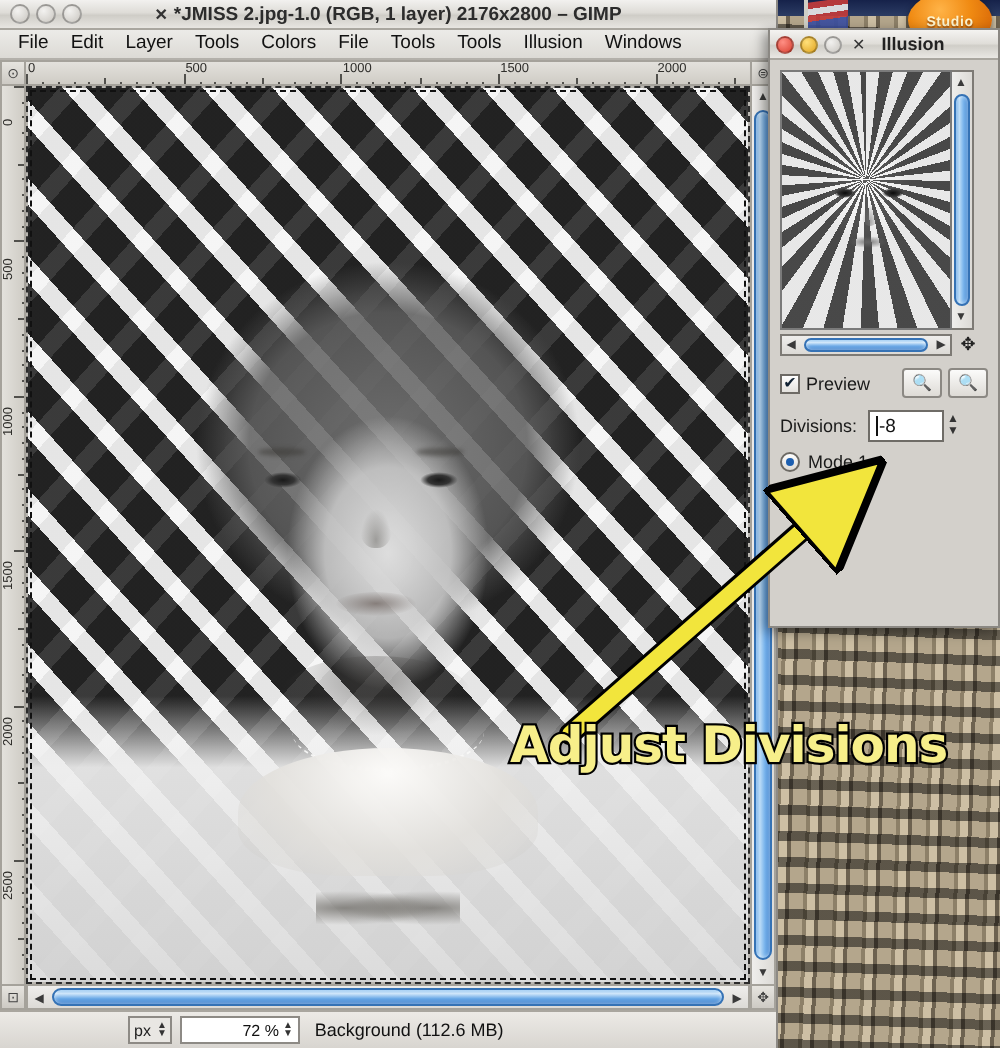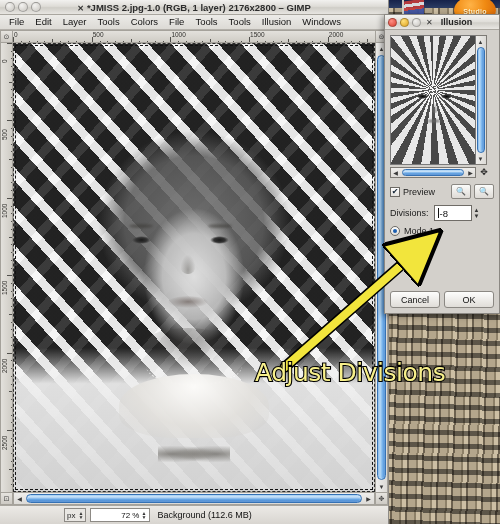--- a/index.html
+++ b/index.html
@@ -331,21 +331,21 @@
     border:1px solid #8b8883; border-radius:3px;
     background:linear-gradient(180deg,#fdfdfc,#e0ddd8);
     display:flex; align-items:center; justify-content:center;
     font-size:9px; color:#111;
   }
 
   
   #annotation-layer { position:absolute; inset:0; pointer-events:none; }
   #annot-text {
     position:absolute; left:255px; top:358px;
-    font-size:25px; font-weight:normal;
+    font-size:25px; font-weight:bold;
     color:#f7ef8a;
     white-space:nowrap;
     letter-spacing:-0.5px;
     -webkit-text-stroke:2.2px #000;
     paint-order: stroke fill;
     font-family:"DejaVu Sans", sans-serif;
   }
 </style>
 </head>
 <body>
@@ -625,24 +625,20 @@
       <div class="radio">
           <span class="dot"></span>
         </div>
       <span class="radio-label">Mode 1</span>
     </div>
     <div class="radio-row">
       <div class="radio"></div>
       <span class="radio-label">Mode 2</span>
     </div>
 
-    <div class="dlg-buttons">
-      <div class="dlg-btn">Cancel</div>
-      <div class="dlg-btn">OK</div>
-    </div>
   </div>
 </div>
 
 <div id="annotation-layer">
   <svg width="500" height="524" style="position:absolute;inset:0;">
     <defs>
       <marker id="ah" markerWidth="7" markerHeight="7" refX="5" refY="3.5" orient="auto">
         <polygon points="0,0 7,3.5 0,7" fill="#f2e53c" stroke="#000" stroke-width="0.5"></polygon>
       </marker>
     </defs>

